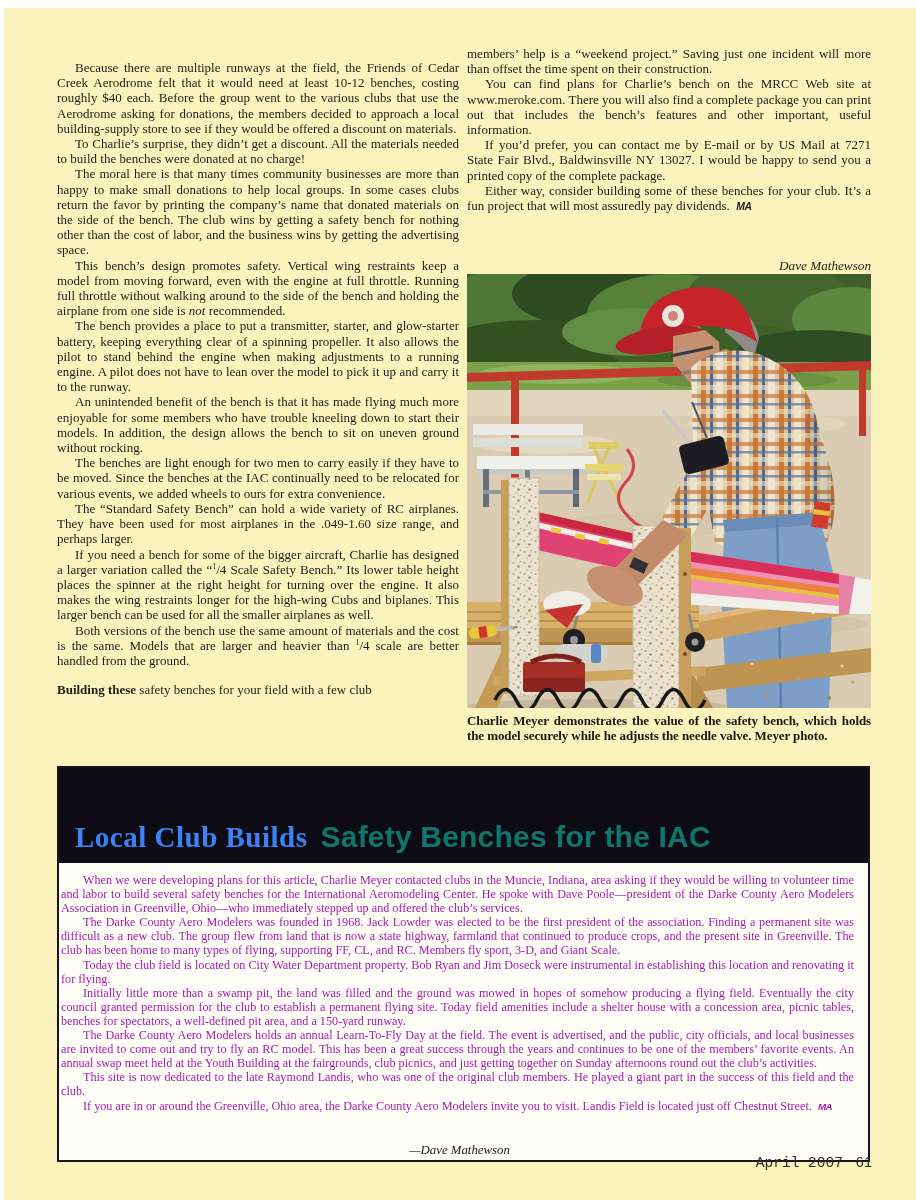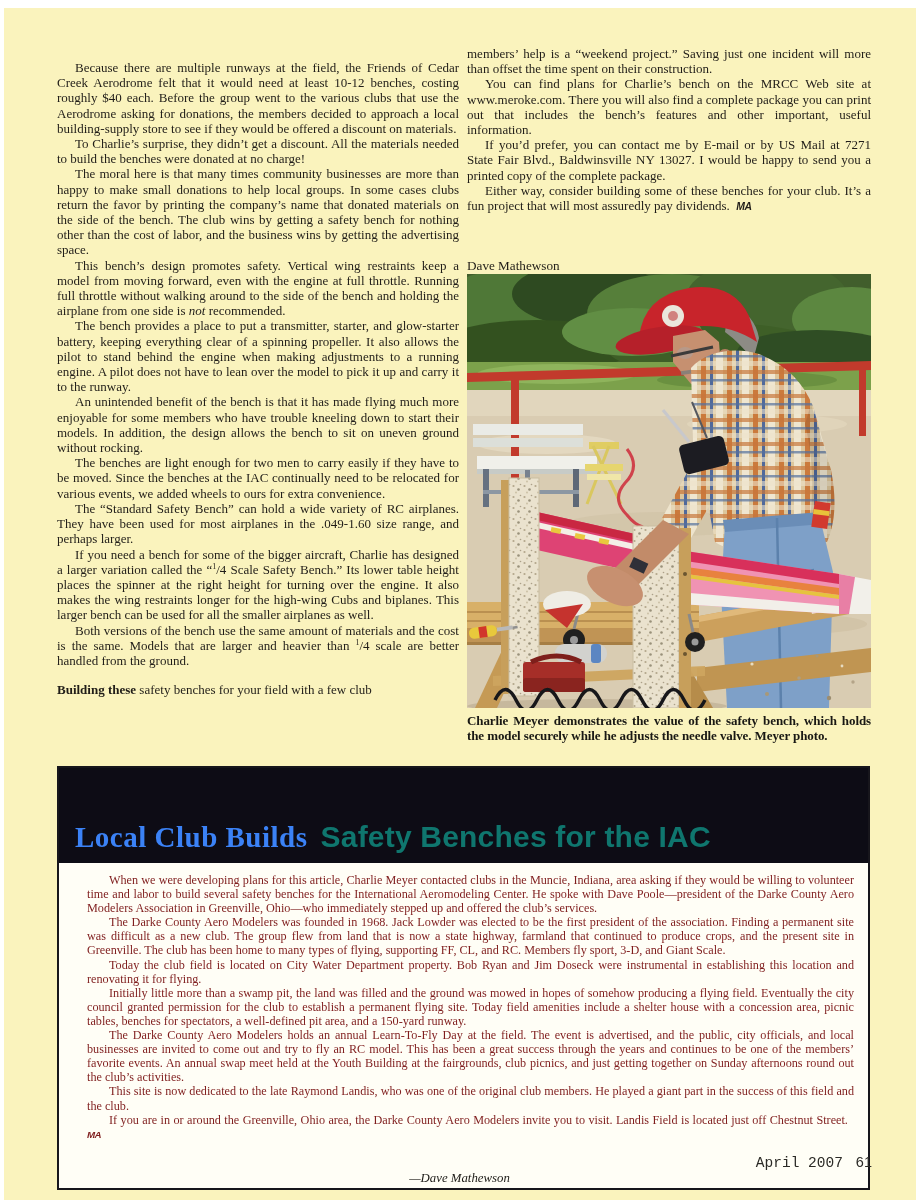--- a/index.html
+++ b/index.html
@@ -15,21 +15,21 @@
   .left-col{left:53px;top:52px;width:402px;}
   .right-col{left:463px;top:38px;width:404px;}
   .para{margin:0;font-size:13px;line-height:15.2px;text-indent:18px;}
   .para.no-indent{text-indent:0;}
   .para.space-before{margin-top:14px;}
   .run-i{font-style:italic;}
   .run-b{font-weight:bold;}
   .run-sup{vertical-align:super;font-size:0.62em;line-height:0;}
   .run-ma{font-family:"Liberation Sans",sans-serif;font-weight:900;font-style:italic;
           font-size:0.8em;letter-spacing:-0.5px;}
-  .signoff{margin-top:2px;font-size:13.2px;line-height:15.6px;color:#201d18;}
+  .signoff{margin-top:2px;text-align:right;font-style:italic;font-size:13.2px;line-height:15.6px;color:#201d18;}
   .photo-fig{position:absolute;left:463px;top:266px;width:404px;height:434px;}
   .photo-fig svg{display:block;width:100%;height:100%;}
   .caption{
     position:absolute;left:463px;top:706px;width:404px;
     font-family:Liberation Serif, serif;font-weight:bold;
     font-size:13px;line-height:14.6px;text-align:justify;color:#191814;letter-spacing:-0.1px;
   }
   .feature-box{
     position:absolute;left:53px;top:758px;width:813px;
     background:#FFFEF6;border:2px solid #17161c;box-sizing:border-box;
@@ -39,21 +39,21 @@
     padding:6px 16px 9px 16px;
   }
   .box-title-white{
     color:#3b82f6;font-family:"Liberation Serif",serif;font-weight:600;
     font-size:29px;letter-spacing:0.5px;white-space:nowrap;
   }
   .box-title-red{
     color:#0f766e;font-family:"Liberation Sans",sans-serif;font-weight:800;
     font-size:30px;letter-spacing:0.2px;white-space:nowrap;margin-top:46px;
   }
-  .box-body{padding:10px 14px 10px 28px;color:#7f1d1d;text-align:justify;}
+  .box-body{padding:10px 14px 10px 2px;color:#a21caf;text-align:justify;}
   .box-body .para{font-size:12.2px;line-height:14.1px;text-indent:22px;}
   .box-signoff{margin:19px 8px 2px 0;text-align:center;font-style:italic;font-size:12.8px;color:#1d1b17;}
   .folio{
     position:absolute;top:1146px;right:44px;
     font-family:"Liberation Sans",sans-serif;font-size:14.5px;color:#2b2a26;
   }
   .folio .folio-date{margin-right:13px;font-family:Liberation Mono, monospace;}
 </style>
 </head>
 <body>

